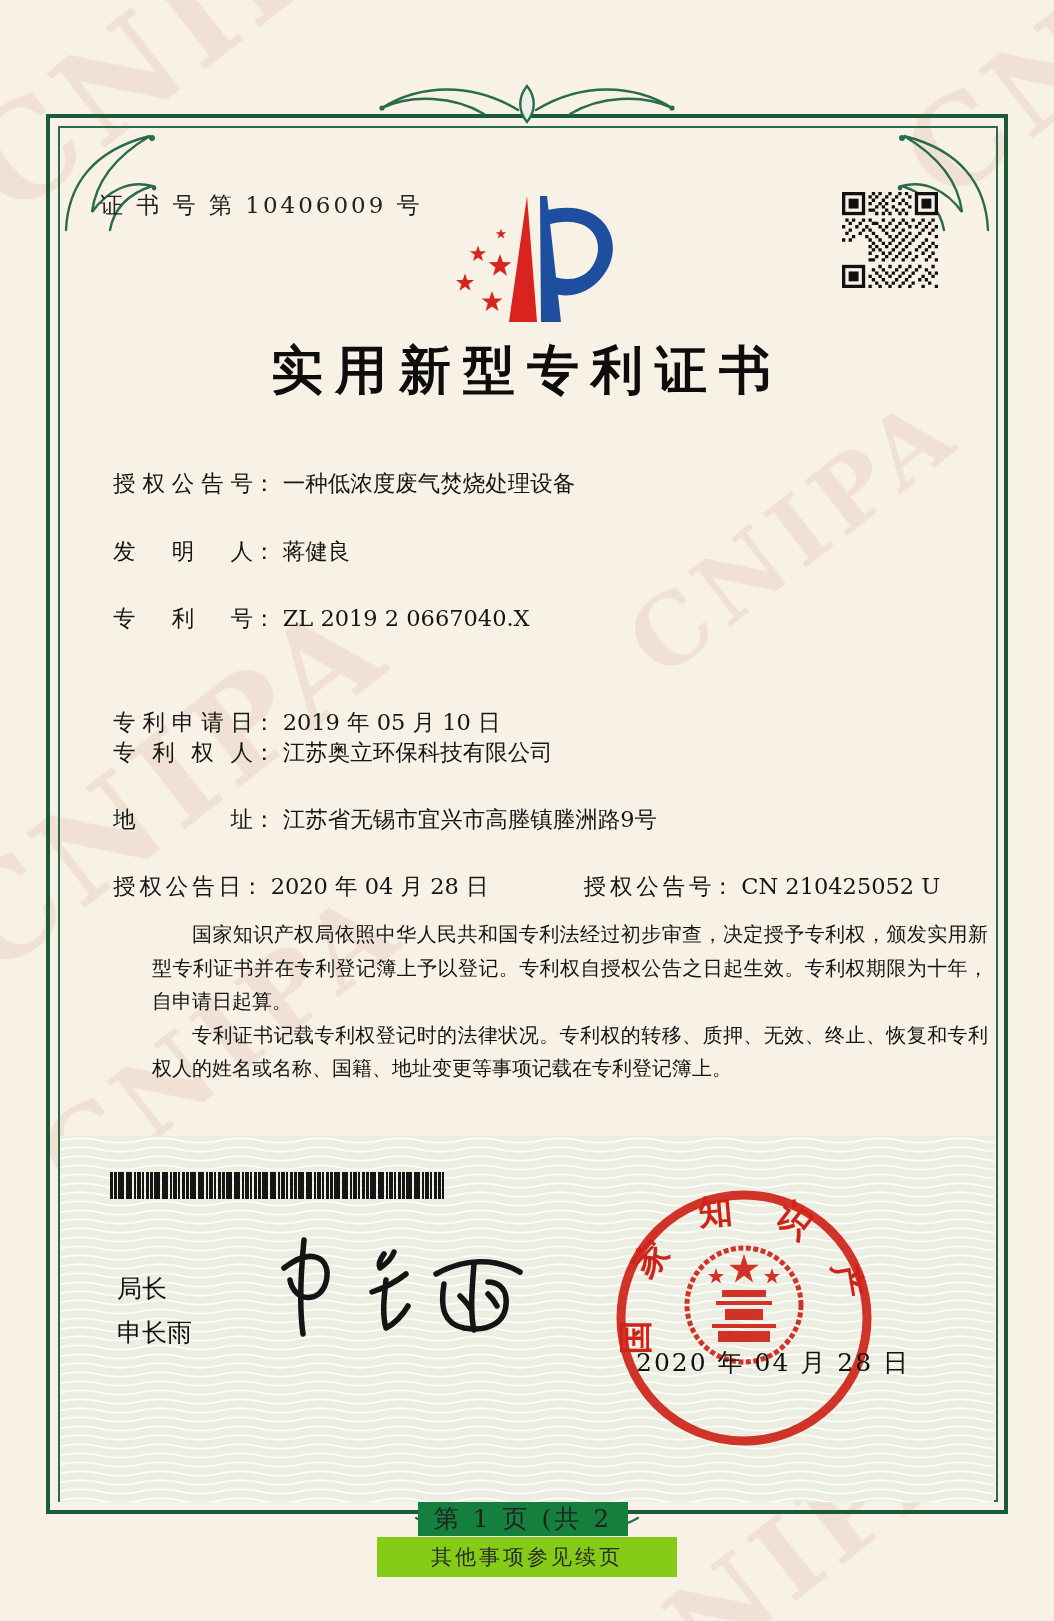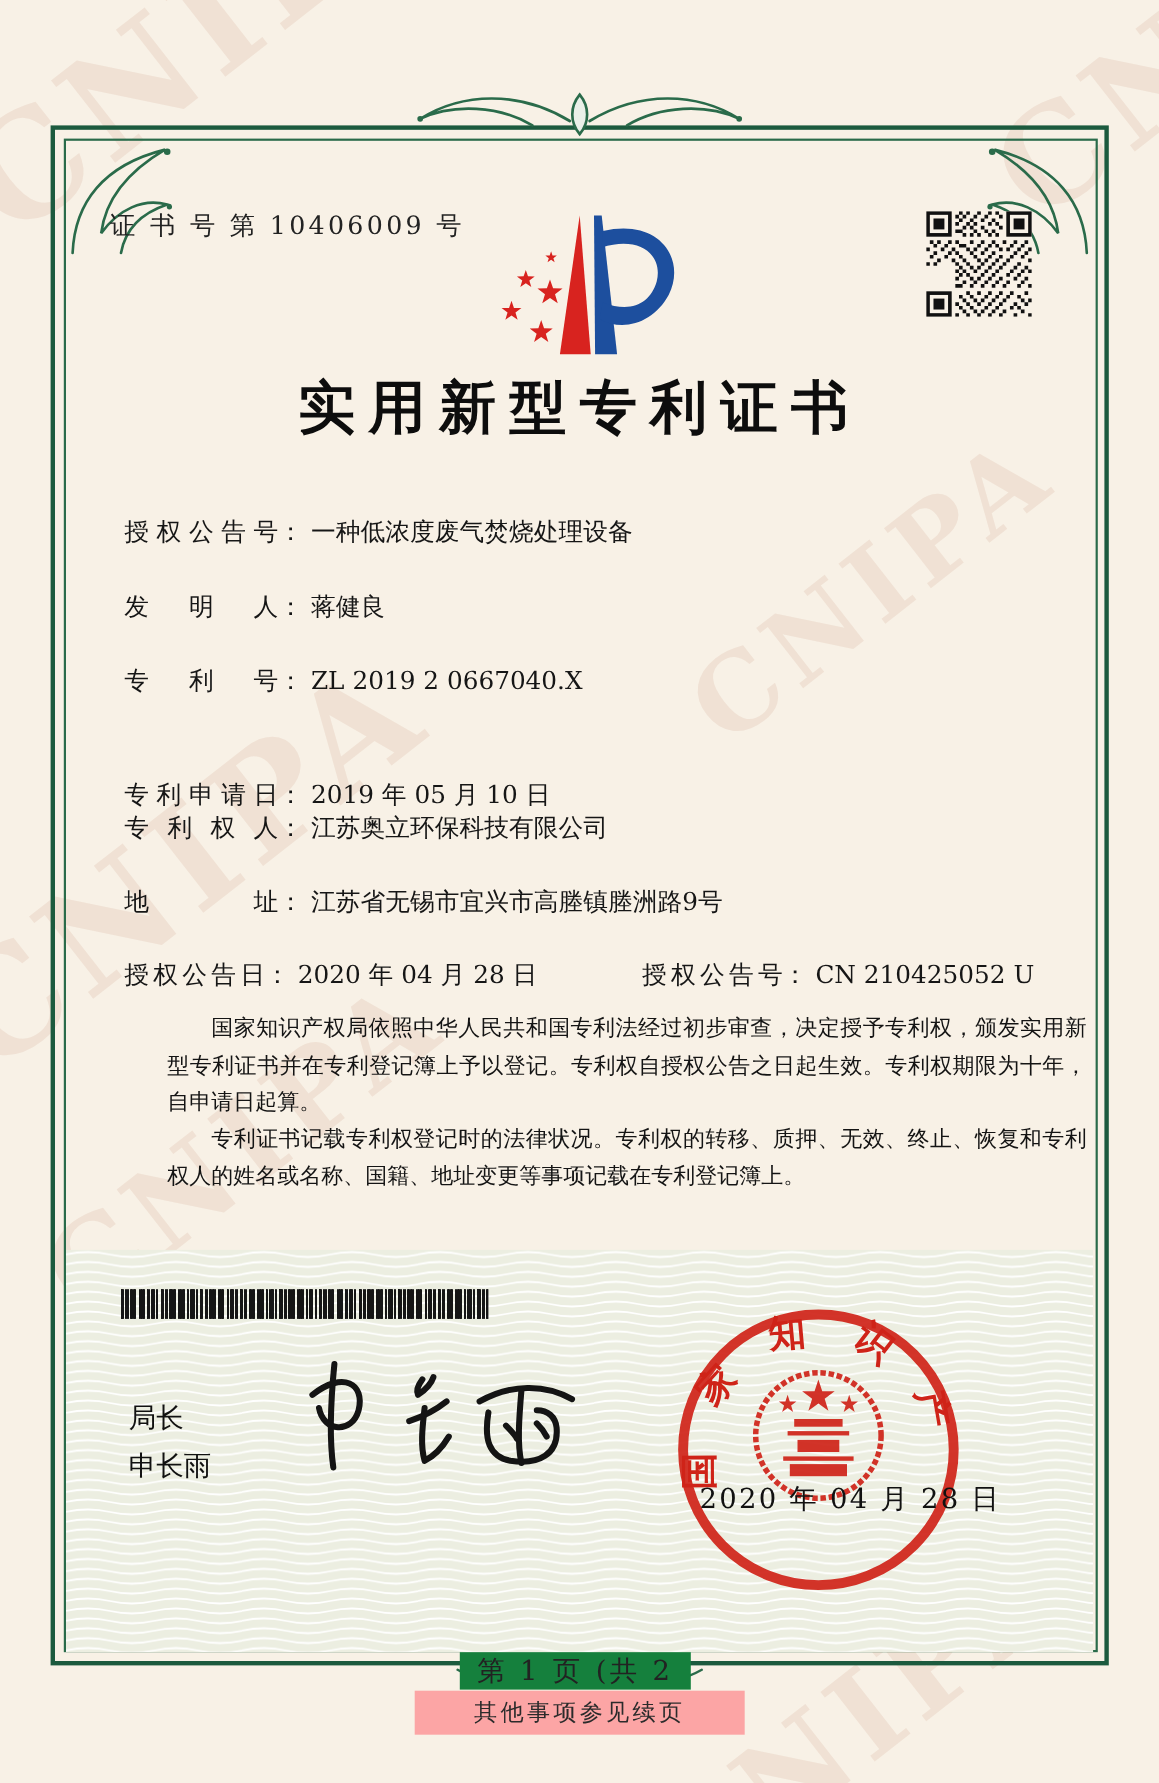--- a/index.html
+++ b/index.html
@@ -43,21 +43,21 @@
   .signer-title{position:absolute;left:117px;top:1272px;font-family:"Liberation Sans",sans-serif;
       font-size:25px;color:#111;}
   .signer-name{position:absolute;left:117px;top:1316px;font-family:"Liberation Sans",sans-serif;
       font-size:25px;color:#111;}
   .sig{position:absolute;left:268px;top:1228px;}
   .seal{position:absolute;left:604px;top:1178px;}
   .seal-date{position:absolute;left:636px;top:1346px;font-size:25px;letter-spacing:2px;color:#111;}
   .page-num{position:absolute;left:418px;top:1502px;width:210px;height:34px;line-height:34px;
       background:#15803d;text-align:center;font-size:25px;letter-spacing:3px;color:#222;}
   .continuation{position:absolute;left:377px;top:1537px;width:300px;height:40px;line-height:40px;
-      background:#fca5a5;text-align:center;font-size:21px;letter-spacing:3px;color:#2b2b2b;}
+      background:#84cc16;text-align:center;font-size:21px;letter-spacing:3px;color:#2b2b2b;}
 </style>
 </head>
 <body>
 
 <div class="page">
 
   <span class="wm" style="left:-70px;top:-50px;font-size:130px;">CNIPA</span>
   <span class="wm" style="left:870px;top:-45px;font-size:120px;">CNIPA</span>
   <span class="wm" style="left:600px;top:480px;font-size:95px;">CNIPA</span>
   <span class="wm" style="left:-90px;top:710px;font-size:130px;">CNIPA</span>

